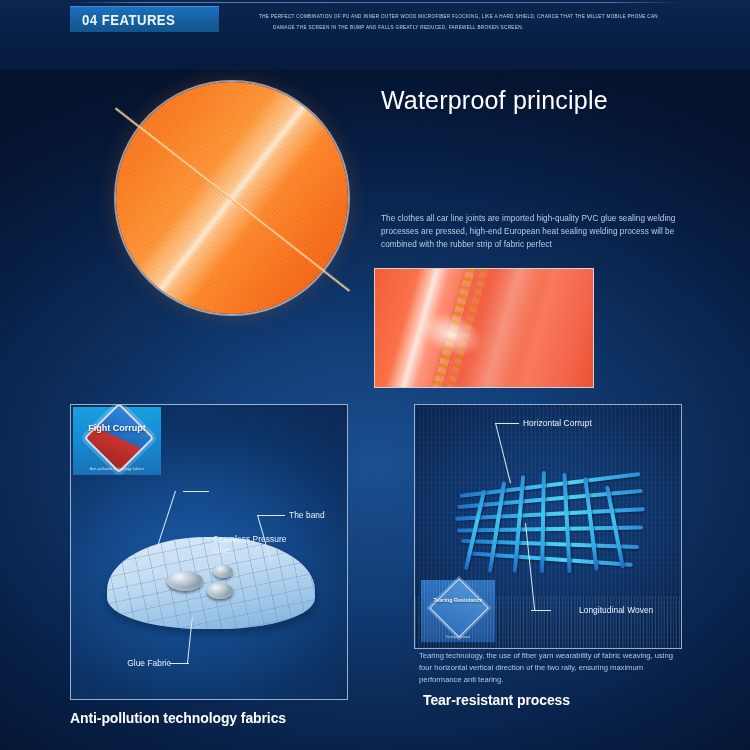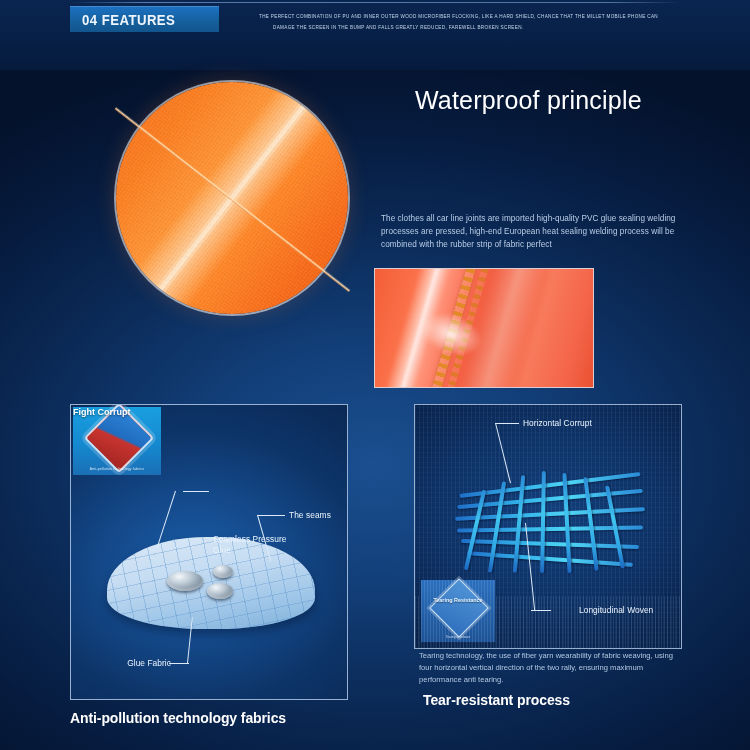--- a/index.html
+++ b/index.html
@@ -98,21 +98,20 @@
   }
 
   
   #wp-title {
     position: absolute;
     left: 381px; top: 86px;
     color: #ffffff;
     font-size: 25px;
     font-weight: normal;
     letter-spacing: 0.2px;
-    margin-left: 34px;
   }
   #wp-body {
     position: absolute;
     left: 381px; top: 124px;
     width: 304px;
     color: #ffffff;
     font-size: 14.6px;
     font-weight: bold;
     line-height: 22px;
     letter-spacing: -0.1px;
@@ -233,21 +232,22 @@
     width: 46px; height: 46px;
     margin-left: -23px; margin-top: -23px;
     transform: rotate(45deg);
     background: linear-gradient(160deg, #2f86d8 0%, #1f6cc0 48%, #c8342f 52%, #a32522 100%);
     border: 2px solid rgba(235,245,255,0.85);
     border-radius: 4px;
     box-shadow: 0 0 0 3px rgba(255,255,255,0.18);
   }
   #badge-fight .dia-text {
     position: absolute;
-    left: 0; top: 0; width: 88px;
+    left: 0; top: 16px; width: 88px;
+    text-align: center;
     color: #ffffff;
     font-size: 9px;
     font-weight: bold;
     line-height: 10px;
     text-shadow: 0 1px 2px rgba(0,0,0,0.5);
   }
   #badge-fight .dia-sub {
     position: absolute;
     left: 0; bottom: 4px; width: 88px;
     text-align: center;
@@ -436,21 +436,21 @@
       <div class="drop low"></div>
     </div>
 
     <div class="leader" style="left:104px; top:86px; width:1px; height:60px; transform:rotate(18deg); transform-origin:top center;"></div>
     <div class="leader" style="left:112px; top:86px; width:26px; height:1px;"></div>
     <div class="callout" style="left:142px; top:81px; width:110px;margin-top:48px;">Seamless Pressure
 Glue</div>
 
     <div class="leader" style="left:186px; top:110px; width:1px; height:48px; transform:rotate(-16deg); transform-origin:top center;"></div>
     <div class="leader" style="left:186px; top:110px; width:28px; height:1px;"></div>
-    <div class="callout" style="left:218px; top:105px; width:70px;">The seams</div>
+    <div class="callout" style="left:218px; top:105px; width:70px;">The band</div>
 
     <div class="leader" style="left:116px; top:212px; width:1px; height:46px; transform:rotate(6deg); transform-origin:bottom center;"></div>
     <div class="leader" style="left:98px; top:258px; width:20px; height:1px;"></div>
     <div class="callout" style="left:38px; top:253px; width:62px; text-align:right;">Glue Fabric</div>
   </div>
 
   <div id="panel-right" class="panel">
     <div class="weave-bg"></div>
     <div class="weave-bg2"></div>
 

